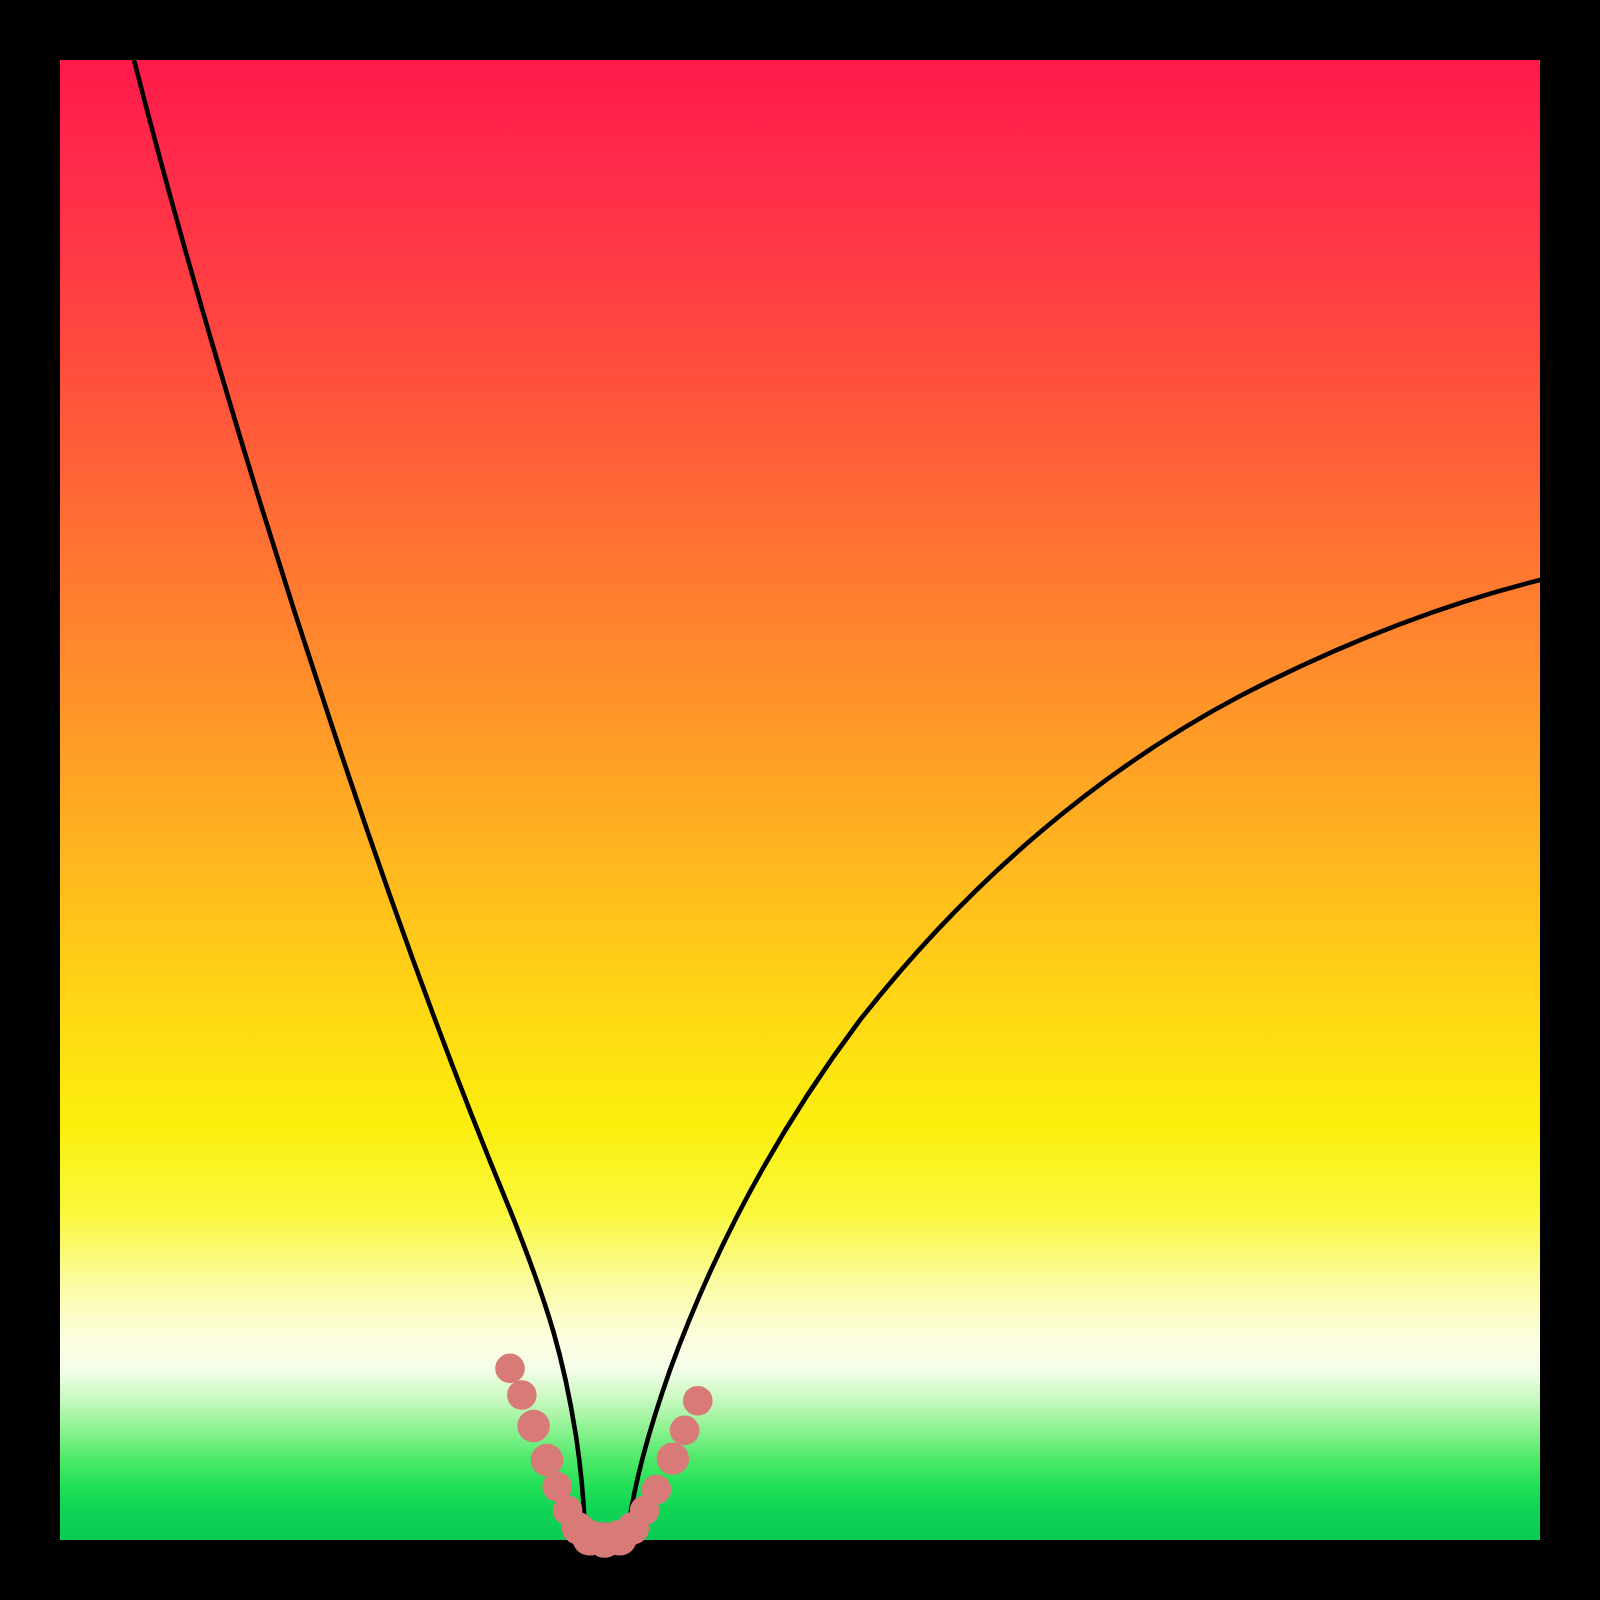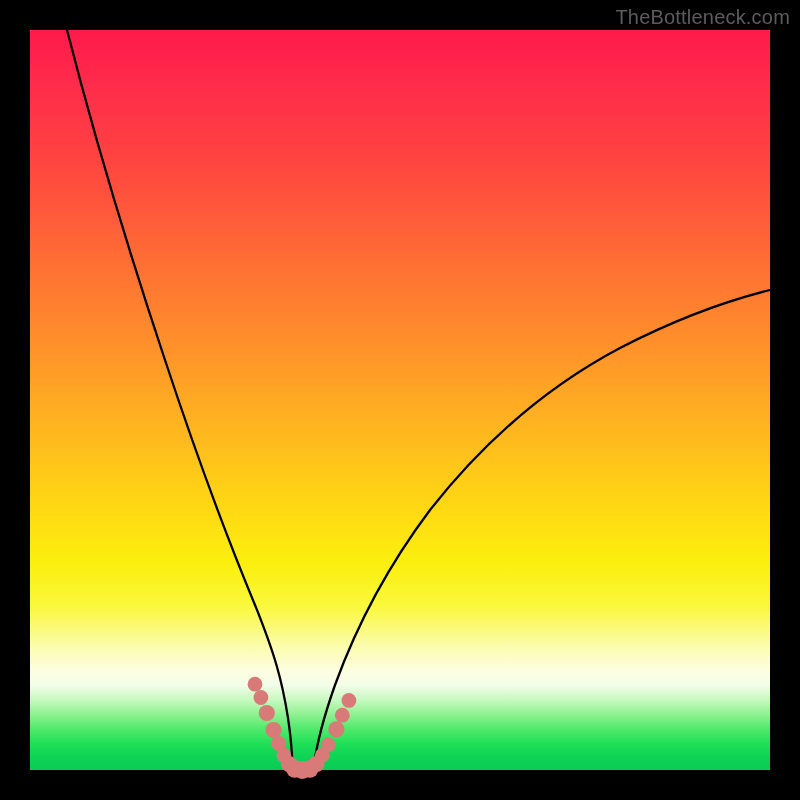--- a/index.html
+++ b/index.html
@@ -94,14 +94,13 @@
           <circle cx="279.7" cy="738.9" r="8.9"></circle>
           <circle cx="286.4" cy="734.1" r="8.1"></circle>
           <circle cx="292.3" cy="725.2" r="7.4"></circle>
           <circle cx="298.2" cy="714.8" r="7.4"></circle>
           <circle cx="306.4" cy="699.3" r="8.1"></circle>
           <circle cx="312.3" cy="685.2" r="7.4"></circle>
           <circle cx="318.9" cy="670.4" r="7.4"></circle>
         </g>
     </svg>
   </div>
-  <div class="attrib">TheBottleneck.com</div>
 </div>
 
 </body></html>

